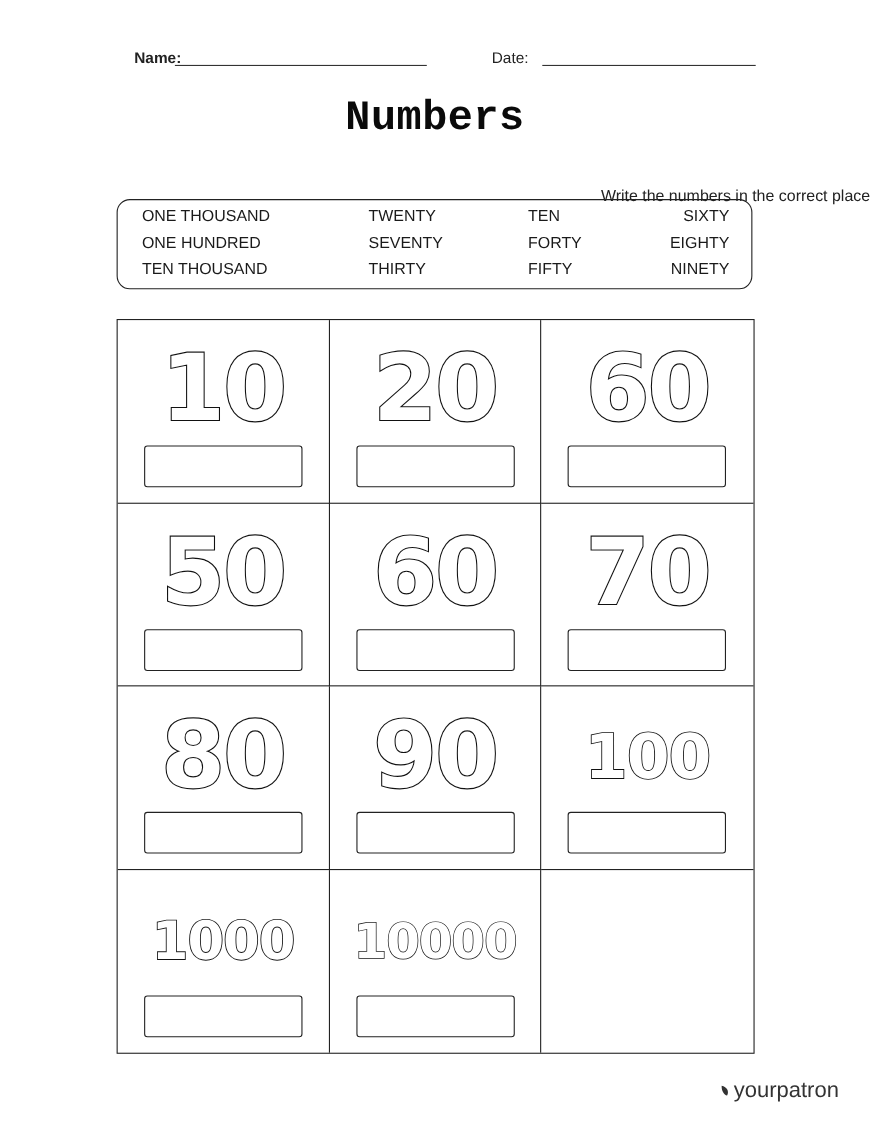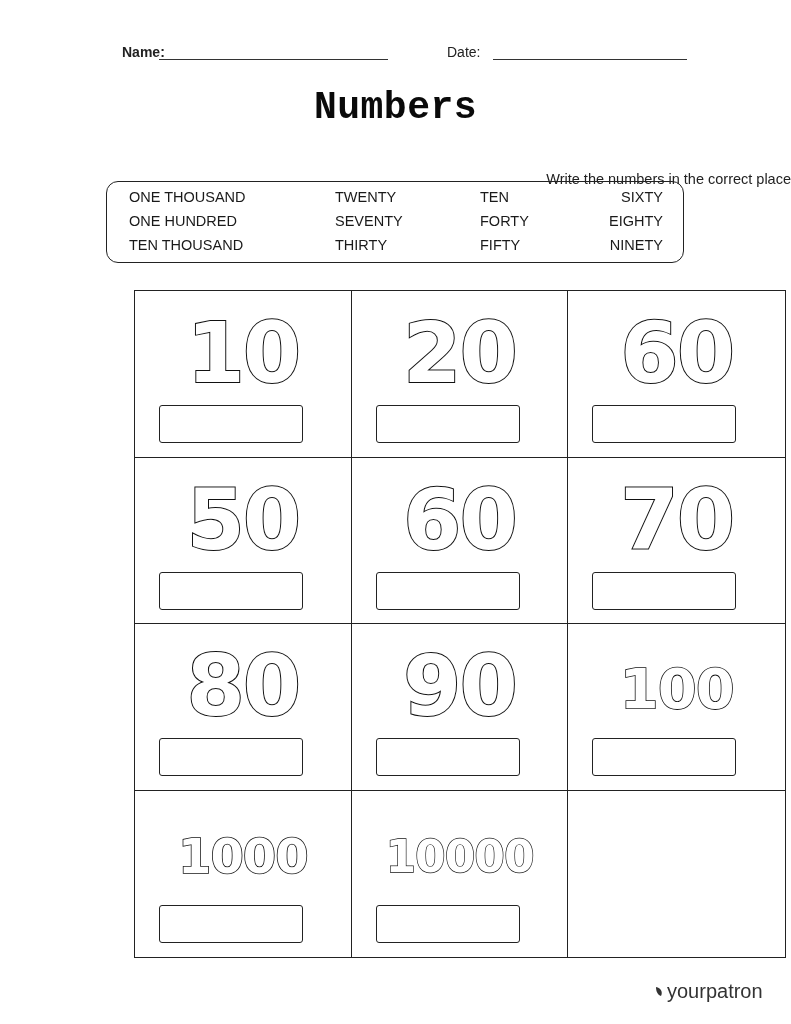--- a/index.html
+++ b/index.html
@@ -7,21 +7,21 @@
   .header-row { position:absolute; top:44px; font-size:14px; color:#222; }
   .name-label { left:122px;font-weight:bold; }
   .date-label { left:447px; }
   .line { position:absolute; top:59px; height:0; border-bottom:1.3px solid #333; }
   .name-line { left:159px; width:229px; }
   .date-line { left:493px; width:194px; }
   .title { position:absolute; top:86px; left:0; width:791px; text-align:center; font-family:Liberation Mono, monospace; font-weight:bold; font-size:38px; letter-spacing:0.5px; color:#0a0a0a; }
   .subtitle { position:absolute; top:140px; left:0; width:791px; text-align:right; font-size:14.5px; color:#222;margin-top:31px; }
   .wordbank { position:absolute; left:106px; top:181px; width:578px; height:82px; border:1.6px solid #222; border-radius:12px; box-sizing:border-box; }
   .wb-word { position:absolute; font-size:14.5px; color:#1a1a1a; white-space:nowrap; }
-  .grid { position:absolute; left:106px; top:290px; width:652px; height:668px; border:1.8px solid #222; box-sizing:border-box; display:grid; grid-template-columns:repeat(3,1fr); grid-template-rows:repeat(4,1fr);margin-left:28px; }
+  .grid { position:absolute; left:106px; top:290px; width:580px; height:668px; border:1.8px solid #222; box-sizing:border-box; display:grid; grid-template-columns:repeat(3,1fr); grid-template-rows:repeat(4,1fr); }
   .cell { border-right:1.6px solid #222; border-bottom:1.6px solid #222; position:relative; }
   .cell:nth-child(3n) { border-right:none; }
   .cell:nth-child(n+10) { border-bottom:none; }
   .num { position:absolute; left:0; right:0; text-align:center; font-family:"DejaVu Sans", sans-serif; font-weight:bold; color:#fff; -webkit-text-stroke:2px #111; paint-order:stroke fill; }
   .num.big { top:12px; font-size:84px; line-height:100px; letter-spacing:-2px; }
   .num.mid { top:30px; font-size:56px; line-height:70px; letter-spacing:-1px; -webkit-text-stroke:1.6px #111; }
   .num.small { top:34px; font-size:44px; line-height:64px; letter-spacing:-1px; -webkit-text-stroke:1.3px #111; }
   .answer { position:absolute; left:24px; top:114px; width:144px; height:38px; border:1.4px solid #222; border-radius:3px; box-sizing:border-box; background:#fff; }
   .footer { position:absolute; left:655px; top:980px; font-size:20px; color:#333; display:flex; align-items:center; gap:4px; }
   .leaf { width:8px; height:11px; display:inline-block; }

